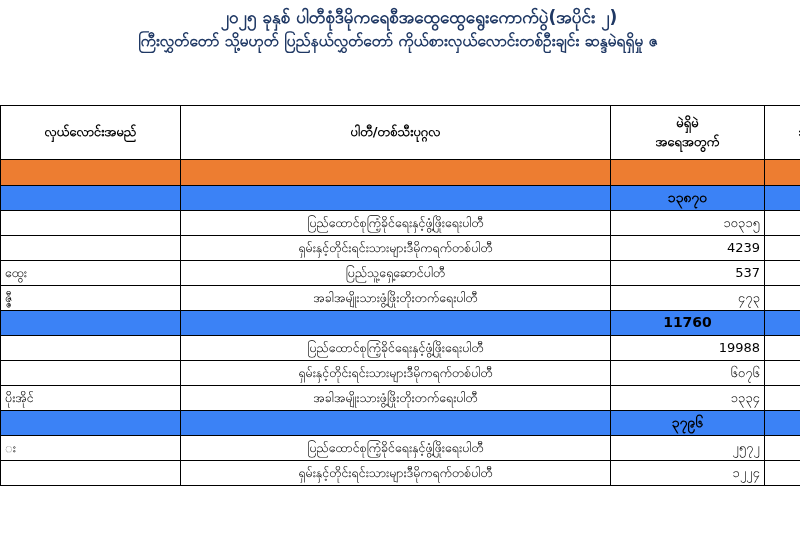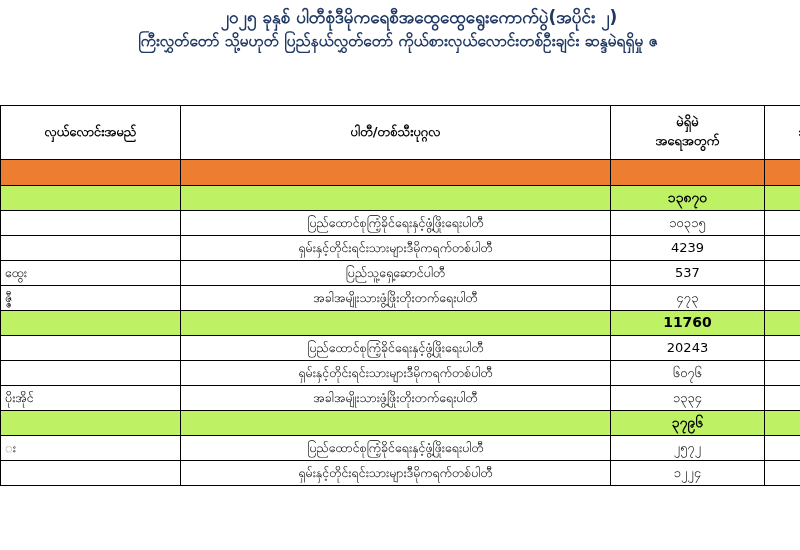--- a/index.html
+++ b/index.html
@@ -74,48 +74,48 @@
 
   
   tr.head th {
     height: 54px;
     text-align: center;
     font-weight: bold;
     font-size: 13px;
     color: #000000;
     background: #ffffff;
   }
-  .head-two-line { line-height: 1.45; font-family: Liberation Mono, monospace; }
+  .head-two-line { line-height: 1.45; }
 
   
   tr.band td {
     background: #ED7D31;
     height: 26px;
     border-color: #000000;
   }
 
   
   tr.group td {
-    background: #bef264;
+    background: #3b82f6;
     height: 25px;
     font-weight: bold;
     text-align: center;
   }
   tr.group td.total {
     font-weight: bold;
     font-size: 14px;
     color: #000000;
   }
 
   
   tr.data td { height: 25px; background: #ffffff; }
   td.cell-no    { text-align: center; }
   td.cell-name  { text-align: left; padding-left: 6px; }
   td.cell-party { text-align: center; }
-  td.cell-votes { text-align: center; font-size: 13px; }
+  td.cell-votes { text-align: right; font-size: 13px; }
   td.cell-extra { text-align: center; }
 </style>
 </head>
 <body>
 
 <div id="page">
 
   <div class="title-block">
     <div class="title-main">၂၀၂၅ ခုနှစ် ပါတီစုံဒီမိုကရေစီအထွေထွေရွေးကောက်ပွဲ(အပိုင်း ၂)</div>
     <div class="title-sub">ကြီးလွှတ်တော် သို့မဟုတ် ပြည်နယ်လွှတ်တော် ကိုယ်စားလှယ်လောင်းတစ်ဦးချင်း ဆန္ဒမဲရရှိမှု ဇ</div>
@@ -191,21 +191,21 @@
             <td class="cell-no"></td>
             <td class="cell-name"></td>
             <td class="cell-party"></td>
             <td class="cell-votes total">11760</td>
             <td class="cell-extra"></td>
           </tr>
           <tr class="data">
             <td class="cell-no"></td>
             <td class="cell-name"></td>
             <td class="cell-party">ပြည်ထောင်စုကြံ့ခိုင်ရေးနှင့်ဖွံ့ဖြိုးရေးပါတီ</td>
-            <td class="cell-votes">20243</td>
+            <td class="cell-votes">19988</td>
             <td class="cell-extra"></td>
           </tr>
           <tr class="data">
             <td class="cell-no"></td>
             <td class="cell-name"></td>
             <td class="cell-party">ရှမ်းနှင့်တိုင်းရင်းသားများဒီမိုကရက်တစ်ပါတီ</td>
             <td class="cell-votes">၆၀၇၆</td>
             <td class="cell-extra"></td>
           </tr>
           <tr class="data">

